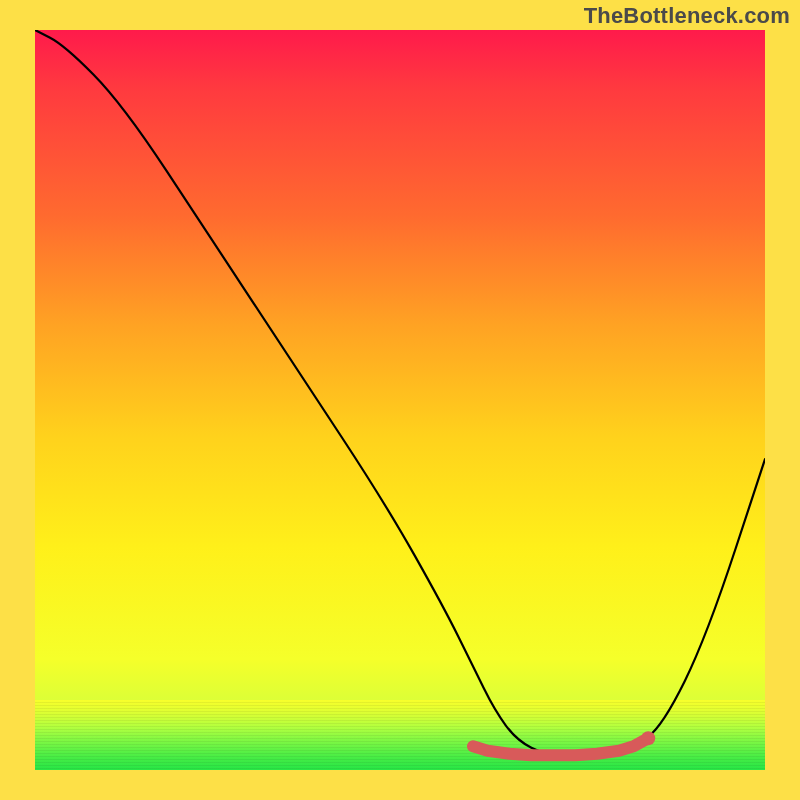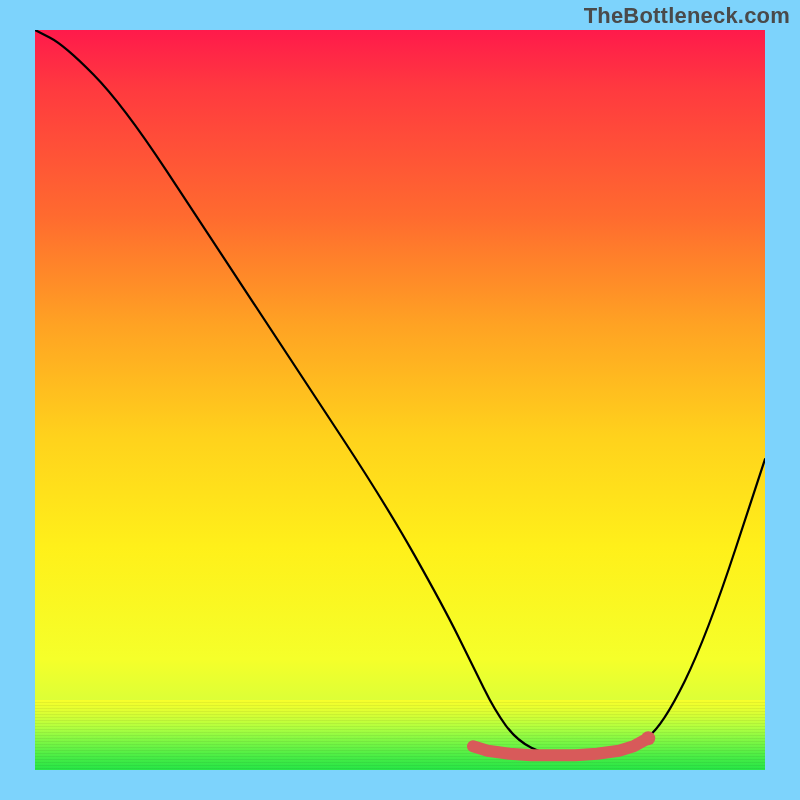--- a/index.html
+++ b/index.html
@@ -8,21 +8,21 @@
     width: 800px;
     height: 800px;
     background: #000;
     overflow: hidden;
     font-family: Arial, Helvetica, sans-serif;
   }
   .frame {
     position: relative;
     width: 800px;
     height: 800px;
-    background: #7dd3fc;
+    background: #fde047;
     text-decoration: underline;
   }
   .watermark {
     position: absolute;
     top: 3px;
     right: 10px;
     color: #4a4a4a;
     font-size: 22px;
     font-weight: 600;
     letter-spacing: 0.2px;

